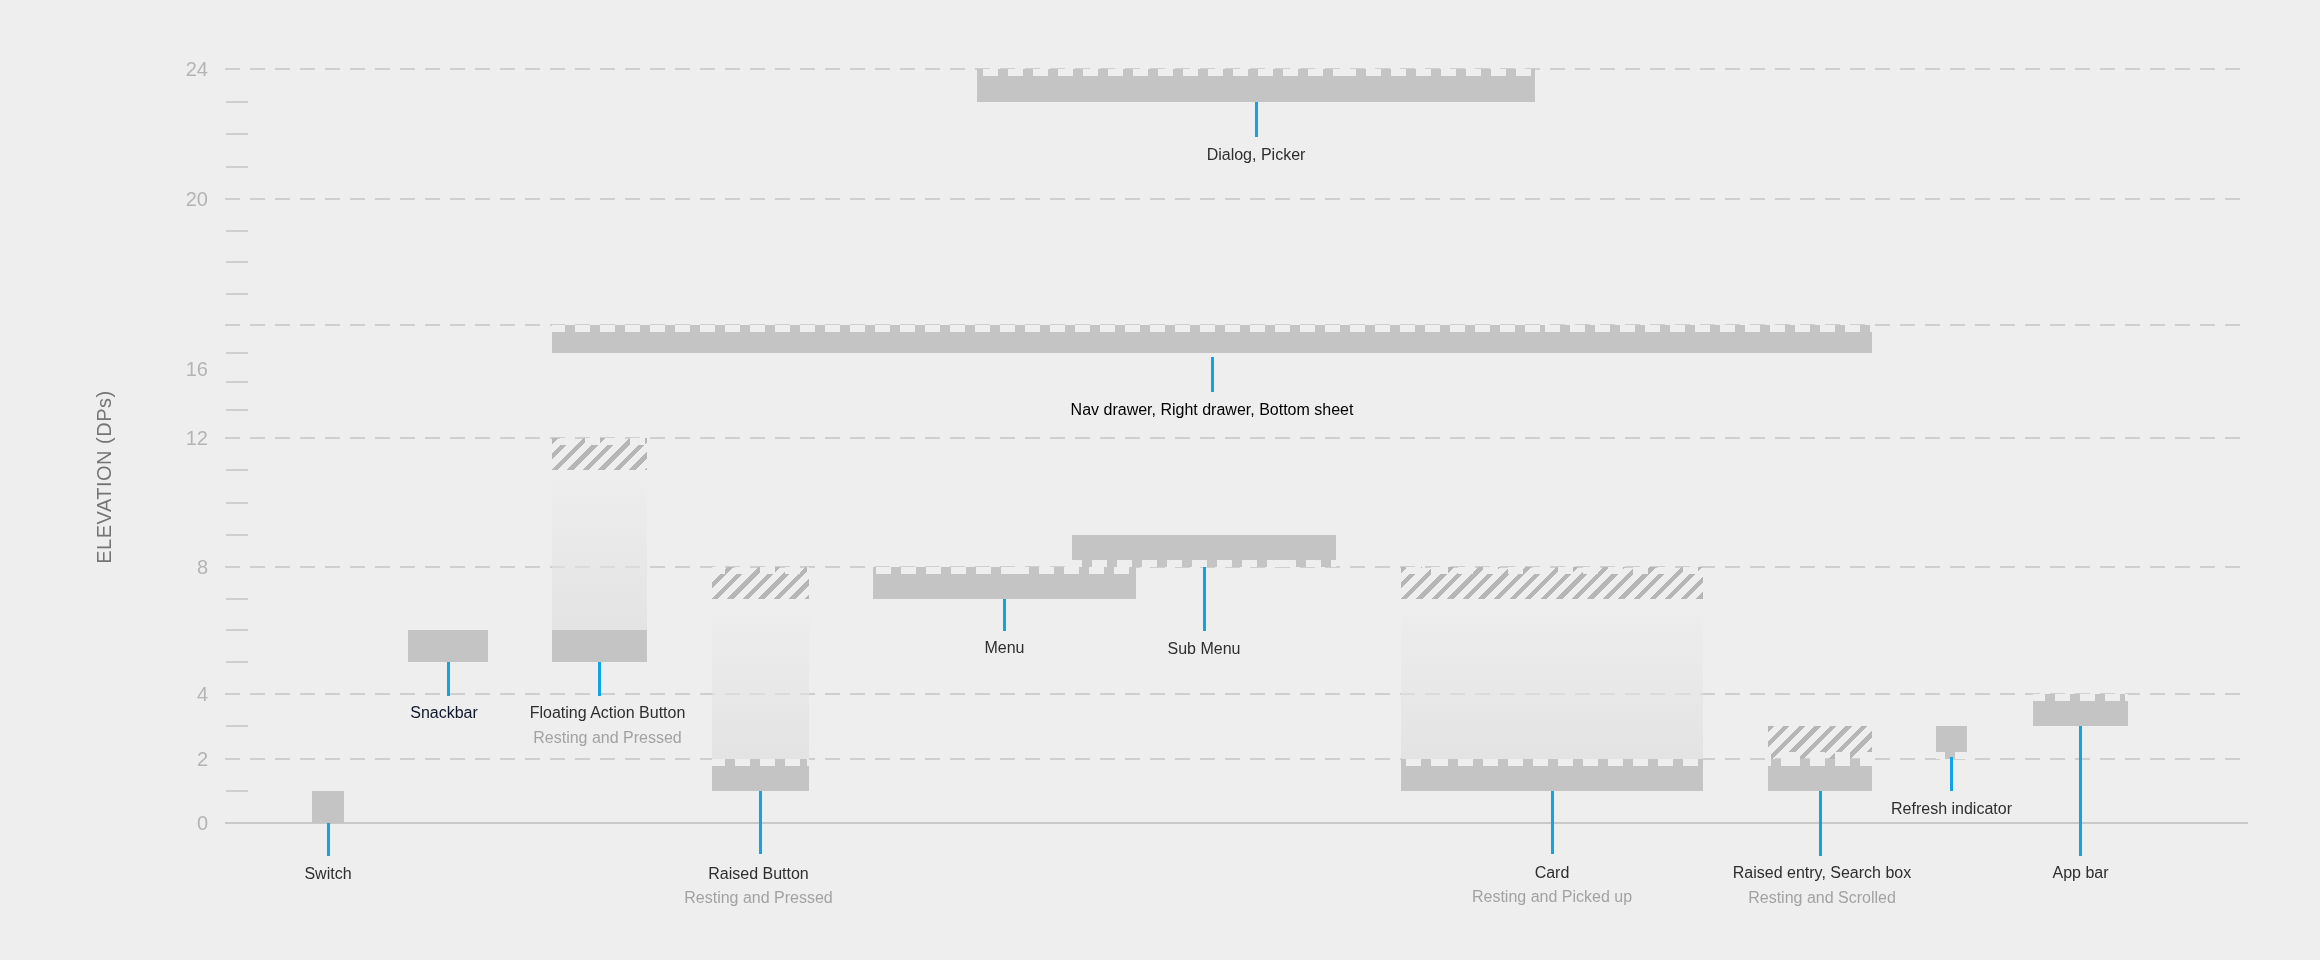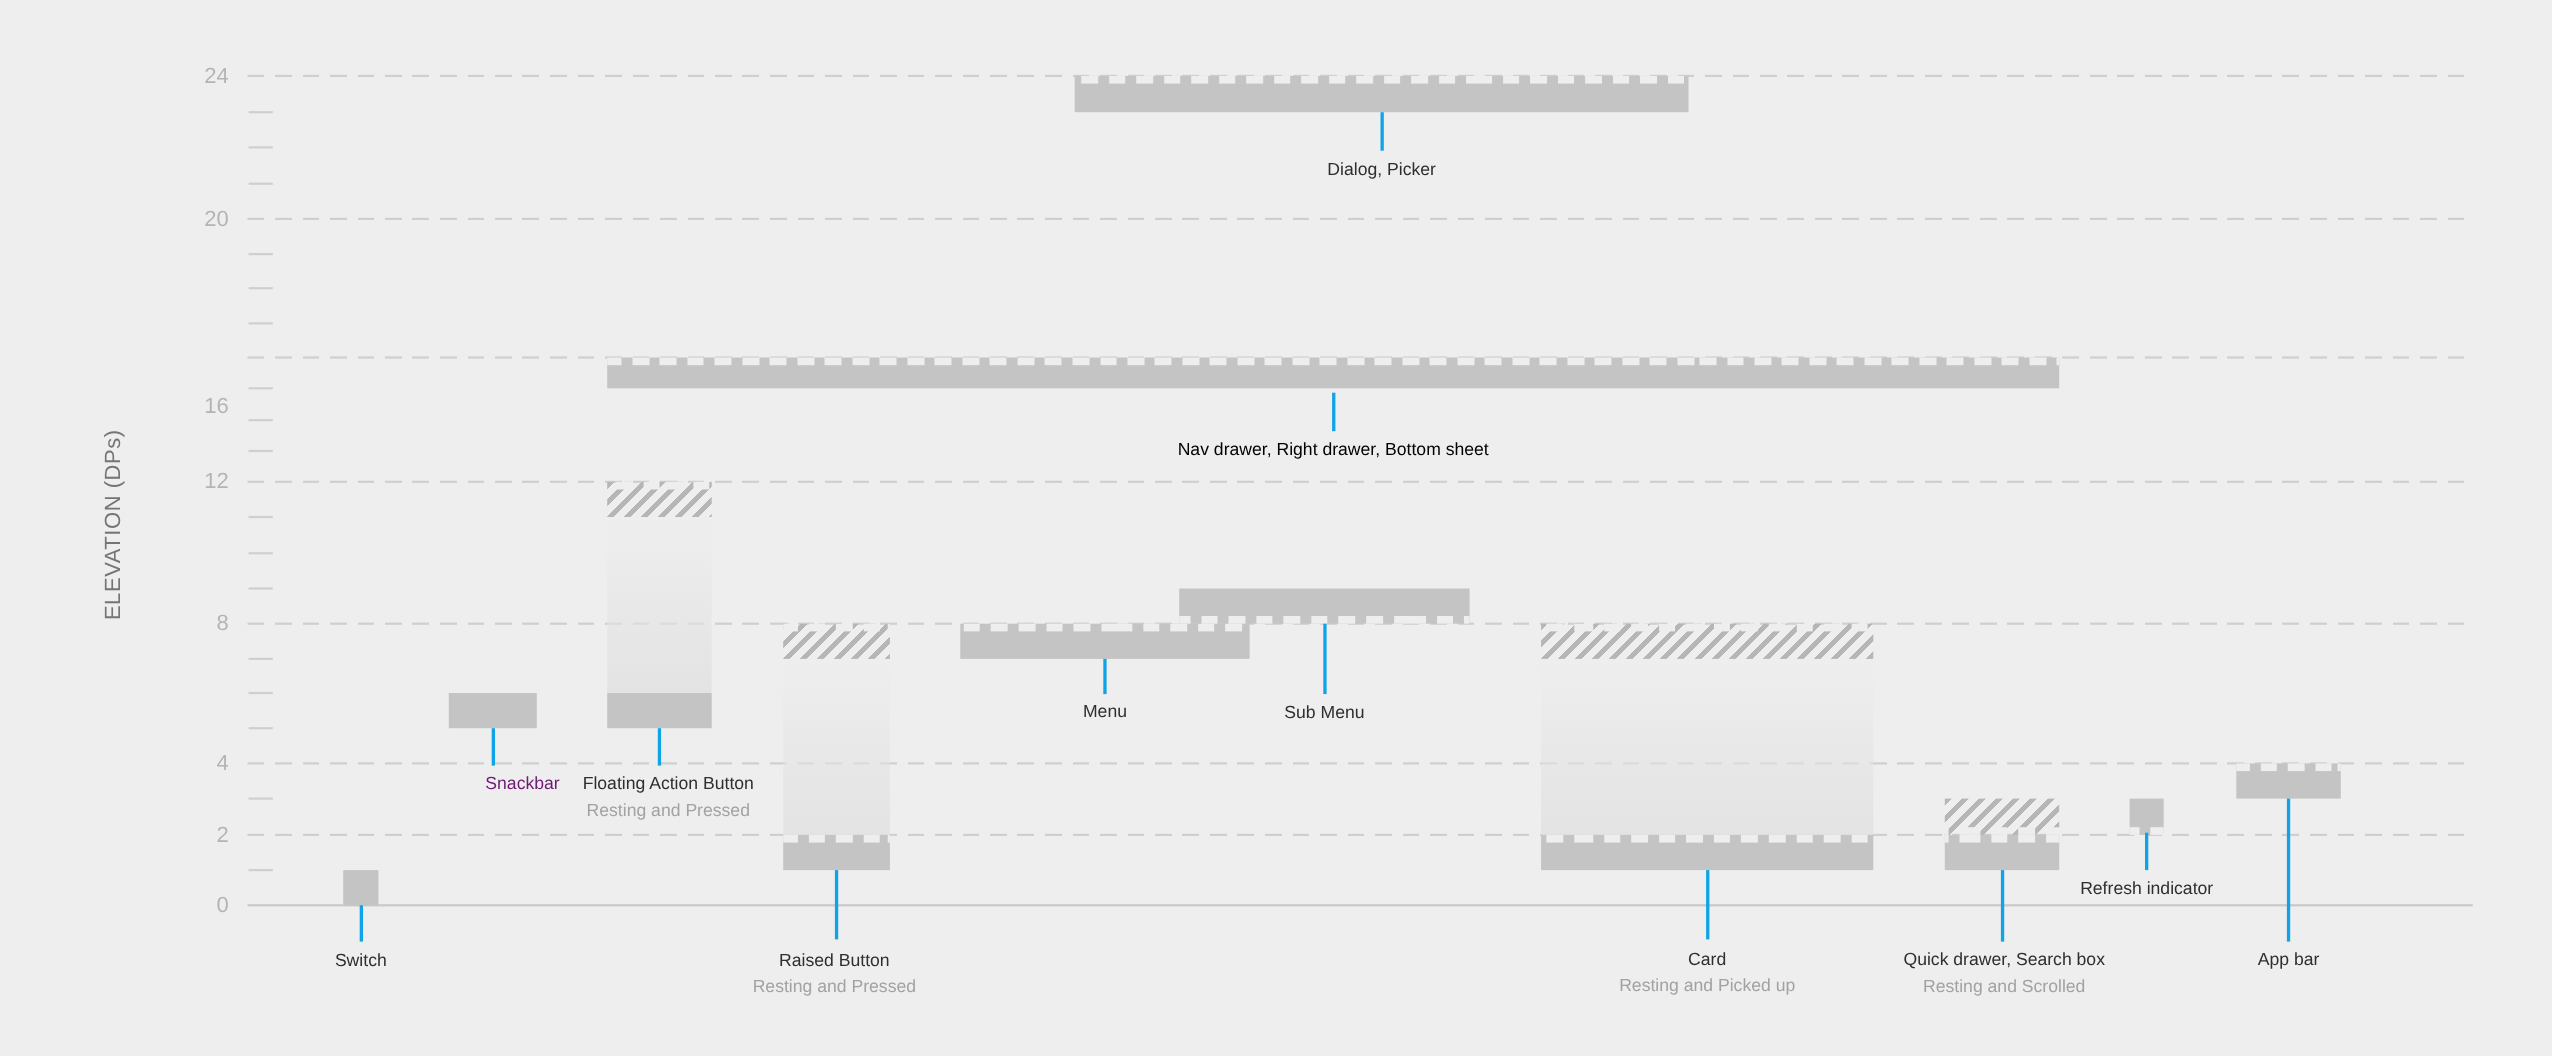--- a/index.html
+++ b/index.html
@@ -69,21 +69,21 @@
     <div class="minor-tick" style="left: 226px; width: 22px; top: 261px; background: rgb(207, 207, 207);"></div>
     <div class="minor-tick" style="left: 226px; width: 22px; top: 229.5px; background: rgb(207, 207, 207);"></div>
     <div class="minor-tick" style="left: 226px; width: 22px; top: 165.5px; background: rgb(207, 207, 207);"></div>
     <div class="minor-tick" style="left: 226px; width: 22px; top: 133px; background: rgb(207, 207, 207);"></div>
     <div class="minor-tick" style="left: 226px; width: 22px; top: 100.5px; background: rgb(207, 207, 207);"></div>
     <div class="bar" style="left: 312px; width: 32px; top: 790.75px; height: 32.25px; background: rgb(196, 196, 196);"></div>
     <div class="leader" style="left: 326.5px; top: 823px; height: 33px; background: rgb(14, 164, 230);"></div>
     <div class="item-label" style="left: 328px; top: 874px; color: rgb(46, 46, 46); text-align: center;">Switch</div>
     <div class="bar" style="left: 408px; width: 80px; top: 630.25px; height: 31.625px; background: rgb(196, 196, 196);"></div>
     <div class="leader" style="left: 446.5px; top: 662px; height: 34px; background: rgb(14, 164, 230);"></div>
-    <div class="item-label" style="left: 475px; top: 713px; color: #701a75; text-align: right;">Snackbar</div>
+    <div class="item-label" style="left: 444px; top: 713px; color: #0f172a; text-align: right;">Snackbar</div>
     <div class="bar" style="left: 552px; width: 95px; top: 438px; height: 32.25px; background: repeating-linear-gradient(135deg, rgb(182, 182, 182) 0px, rgb(182, 182, 182) 4.5px, rgba(0, 0, 0, 0) 4.5px, rgba(0, 0, 0, 0) 11px);">
       <div class="notch" style="top: 0px; background: repeating-linear-gradient(to right, rgb(238, 238, 238) 0px, rgb(238, 238, 238) 15px, rgba(0, 0, 0, 0) 15px, rgba(0, 0, 0, 0) 25px) -327px;"></div>
     </div>
     <div class="bar" style="left: 552px; width: 95px; top: 470.25px; height: 160px; background: linear-gradient(to top, rgb(227, 227, 227), rgba(227, 227, 227, 0));"></div>
     <div class="bar" style="left: 552px; width: 95px; top: 630.25px; height: 31.625px; background: rgb(196, 196, 196);"></div>
     <div class="leader" style="left: 598px; top: 662px; height: 34px; background: rgb(14, 164, 230);"></div>
     <div class="item-label" style="left: 607.5px; top: 713px; color: rgb(46, 46, 46);">Floating Action Button</div>
     <div class="item-sublabel" style="left: 607.5px; top: 738px; color: rgb(162, 162, 162);">Resting and Pressed</div>
     <div class="bar" style="left: 712px; width: 97px; top: 567px; height: 31.625px; background: repeating-linear-gradient(135deg, rgb(182, 182, 182) 0px, rgb(182, 182, 182) 4.5px, rgba(0, 0, 0, 0) 4.5px, rgba(0, 0, 0, 0) 11px);">
       <div class="notch" style="top: 0px; background: repeating-linear-gradient(to right, rgb(238, 238, 238) 0px, rgb(238, 238, 238) 15px, rgba(0, 0, 0, 0) 15px, rgba(0, 0, 0, 0) 25px) -487px;"></div>
@@ -125,21 +125,21 @@
     <div class="leader" style="left: 1550.5px; top: 791px; height: 63px; background: rgb(14, 164, 230);"></div>
     <div class="item-label" style="left: 1552px; top: 873px; color: rgb(46, 46, 46);">Card</div>
     <div class="item-sublabel" style="left: 1552px; top: 897px; color: rgb(162, 162, 162);">Resting and Picked up</div>
     <div class="bar" style="left: 1768px; width: 104px; top: 726px; height: 32.5px; background: repeating-linear-gradient(135deg, rgb(182, 182, 182) 0px, rgb(182, 182, 182) 4.5px, rgba(0, 0, 0, 0) 4.5px, rgba(0, 0, 0, 0) 11px);">
       <div class="notch" style="bottom: 0px; background: repeating-linear-gradient(to right, rgb(238, 238, 238) 0px, rgb(238, 238, 238) 15px, rgba(0, 0, 0, 0) 15px, rgba(0, 0, 0, 0) 25px) -1543px;"></div>
     </div>
     <div class="bar" style="left: 1768px; width: 104px; top: 758.5px; height: 32.25px; background: rgb(196, 196, 196);">
       <div class="notch" style="top: 0px; background: repeating-linear-gradient(to right, rgb(238, 238, 238) 0px, rgb(238, 238, 238) 15px, rgba(0, 0, 0, 0) 15px, rgba(0, 0, 0, 0) 25px) -1543px;"></div>
     </div>
     <div class="leader" style="left: 1818.5px; top: 791px; height: 65px; background: rgb(14, 164, 230);"></div>
-    <div class="item-label" style="left: 1822px; top: 873px; color: rgb(46, 46, 46);">Quick drawer, Search box</div>
+    <div class="item-label" style="left: 1822px; top: 873px; color: rgb(46, 46, 46);">Raised entry, Search box</div>
     <div class="item-sublabel" style="left: 1822px; top: 898px; color: rgb(162, 162, 162);">Resting and Scrolled</div>
     <div class="bar" style="left: 1936px; width: 31px; top: 726px; height: 32.5px; background: rgb(196, 196, 196);">
       <div class="notch" style="bottom: 0px; background: repeating-linear-gradient(to right, rgb(238, 238, 238) 0px, rgb(238, 238, 238) 15px, rgba(0, 0, 0, 0) 15px, rgba(0, 0, 0, 0) 25px) -1711px;"></div>
     </div>
     <div class="leader" style="left: 1950px; top: 757px; height: 34px; background: rgb(14, 164, 230);"></div>
     <div class="item-label" style="left: 1951.5px; top: 809px; color: rgb(46, 46, 46);">Refresh indicator</div>
     <div class="bar" style="left: 2033px; width: 95px; top: 693.5px; height: 32.5px; background: rgb(196, 196, 196);">
       <div class="notch" style="top: 0px; background: repeating-linear-gradient(to right, rgb(238, 238, 238) 0px, rgb(238, 238, 238) 15px, rgba(0, 0, 0, 0) 15px, rgba(0, 0, 0, 0) 25px) -1808px;"></div>
     </div>
     <div class="leader" style="left: 2079px; top: 726px; height: 130px; background: rgb(14, 164, 230);"></div>

